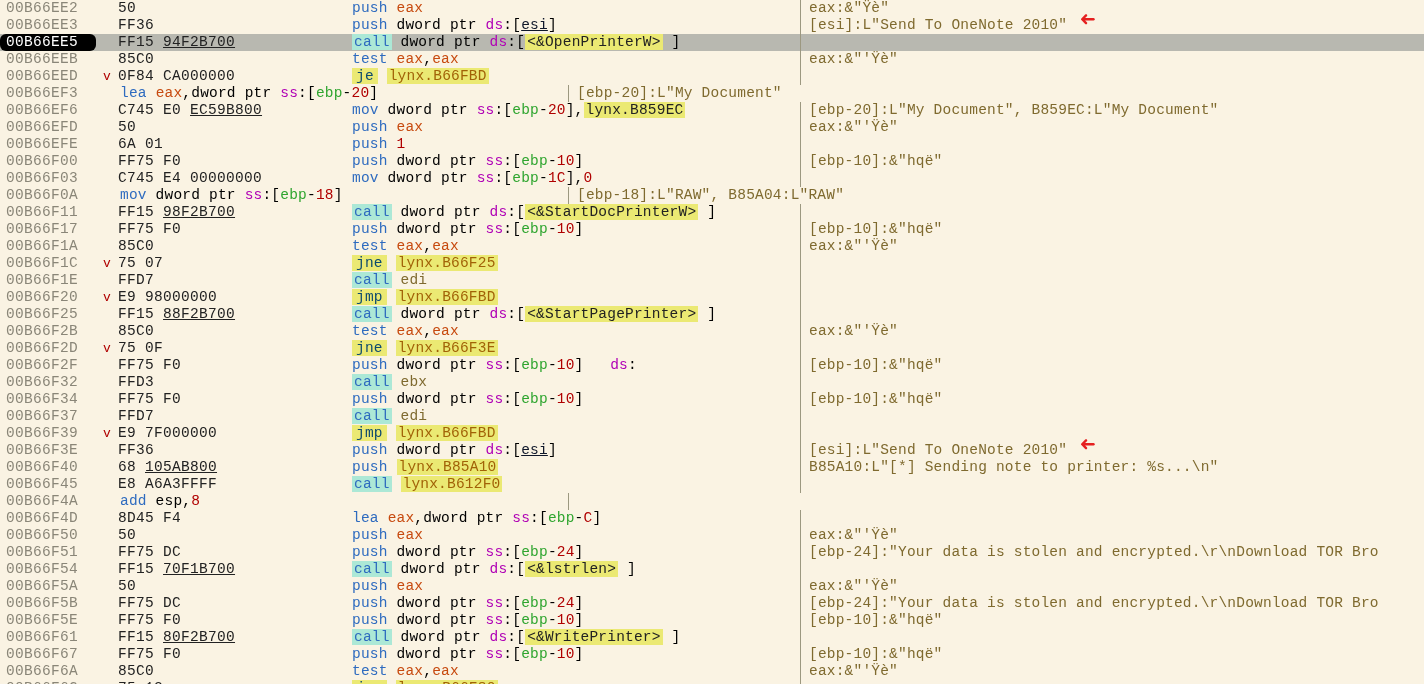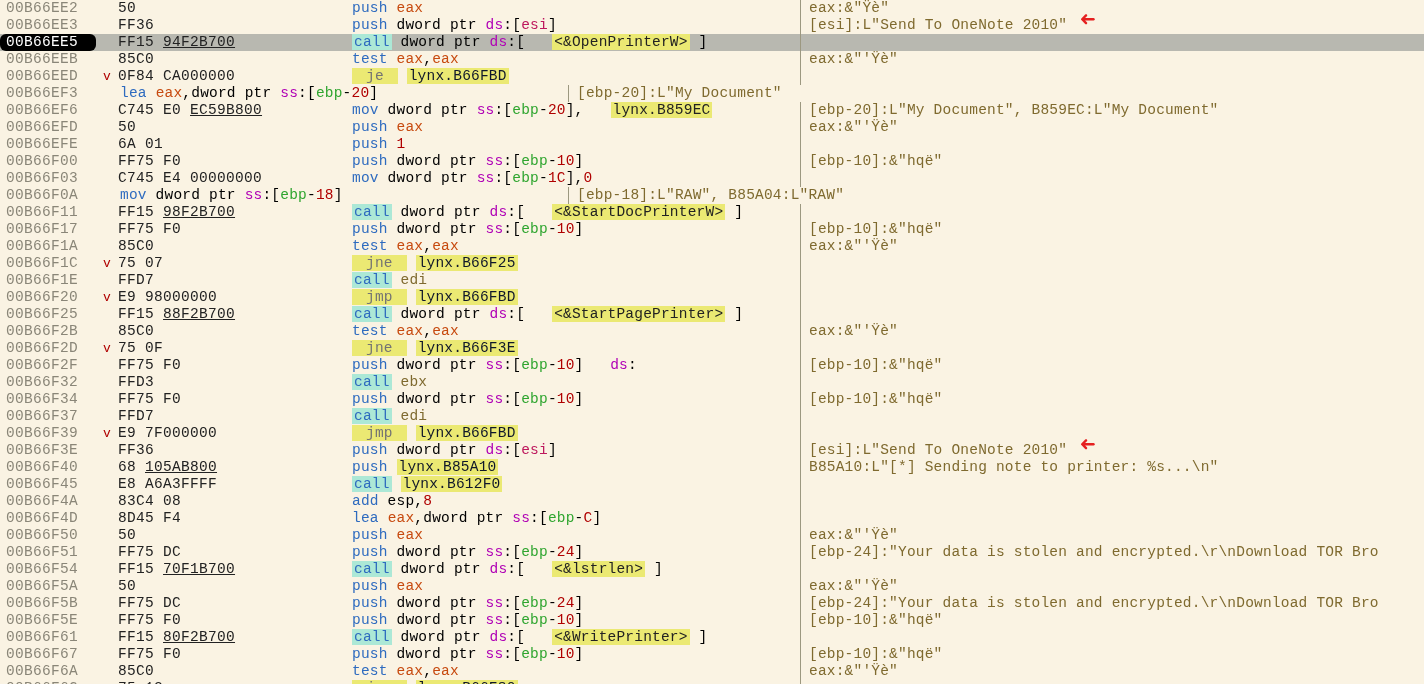--- a/index.html
+++ b/index.html
@@ -58,30 +58,30 @@
     letter-spacing: 0.2px;
   }
   .sep {
     width: 1px;
     flex: 0 0 1px;
     background: #9C9880;
     align-self: stretch;
   }
   
   .mnem { color: #2E6BBF; }
-  .jmp  { color: #737373; background: #EBE973; padding: 0 14px; }
+  .jmp  { color: #0c4a6e; background: #EBE973; padding: 0 4px; }
   .call { color: #2E6BBF; background: #ACE8D6; padding: 0 2px; }
   .reg  { color: #7F6A2F; }
   .eax  { color: #C74A0F; }
   .ptr  { color: #B000B5; } 
   .ebp  { color: #2FA52F; }
-  .esi  { color: #be185d; }
+  .esi  { color: #0f172a; text-decoration: underline; }
   .num  { color: #B00000; }
-  .func { background: #EBE973; color: #222; padding: 0 2px; margin-left: 27px; }
-  .tgt  { background: #EBE973; color: #0f172a; padding: 0 2px; }
+  .func { background: #EBE973; color: #222; padding: 0 2px; }
+  .tgt  { background: #EBE973; color: #a16207; padding: 0 2px; }
   .ds2  { color: #B000B5; }
   .redptr {
     position: absolute;
     color: #E52020;
     font-size: 26px;
     line-height: 17px;
     font-weight: bold;
     transform: scaleX(-1);
     display: inline-block;
   }
@@ -113,21 +113,21 @@
     <div class="row"><div class="addr">00B66F2B</div><div class="arrcol"></div><div class="bytes">85C0</div><div class="dis"><span class="mnem">test</span> <span class="eax">eax</span>,<span class="eax">eax</span></div><div class="sep"></div><div class="cmt">eax:&amp;"'Ÿè"</div></div>
     <div class="row"><div class="addr">00B66F2D</div><div class="arrcol">v</div><div class="bytes">75 0F</div><div class="dis"><span class="jmp">jne</span> <span class="tgt">lynx.B66F3E</span></div><div class="sep"></div><div class="cmt"></div></div>
     <div class="row"><div class="addr">00B66F2F</div><div class="arrcol"></div><div class="bytes">FF75 F0</div><div class="dis"><span class="mnem">push</span> dword ptr <span class="ptr">ss</span>:[<span class="ebp">ebp</span>-<span class="num">10</span>]   <span class="ds2">ds</span>:</div><div class="sep"></div><div class="cmt">[ebp-10]:&amp;"hqë"</div></div>
     <div class="row"><div class="addr">00B66F32</div><div class="arrcol"></div><div class="bytes">FFD3</div><div class="dis"><span class="call">call</span> <span class="reg">ebx</span></div><div class="sep"></div><div class="cmt"></div></div>
     <div class="row"><div class="addr">00B66F34</div><div class="arrcol"></div><div class="bytes">FF75 F0</div><div class="dis"><span class="mnem">push</span> dword ptr <span class="ptr">ss</span>:[<span class="ebp">ebp</span>-<span class="num">10</span>]</div><div class="sep"></div><div class="cmt">[ebp-10]:&amp;"hqë"</div></div>
     <div class="row"><div class="addr">00B66F37</div><div class="arrcol"></div><div class="bytes">FFD7</div><div class="dis"><span class="call">call</span> <span class="reg">edi</span></div><div class="sep"></div><div class="cmt"></div></div>
     <div class="row"><div class="addr">00B66F39</div><div class="arrcol">v</div><div class="bytes">E9 7F000000</div><div class="dis"><span class="jmp">jmp</span> <span class="tgt">lynx.B66FBD</span></div><div class="sep"></div><div class="cmt"></div></div>
     <div class="row"><div class="addr">00B66F3E</div><div class="arrcol"></div><div class="bytes">FF36</div><div class="dis"><span class="mnem">push</span> dword ptr <span class="ptr">ds</span>:[<span class="esi">esi</span>]</div><div class="sep"></div><div class="cmt">[esi]:L"Send To OneNote 2010"</div><span class="redptr" style="left: 1080px; top: -4px;"></span></div>
     <div class="row"><div class="addr">00B66F40</div><div class="arrcol"></div><div class="bytes">68 <span class="ul">105AB800</span></div><div class="dis"><span class="mnem">push</span> <span class="tgt">lynx.B85A10</span></div><div class="sep"></div><div class="cmt">B85A10:L"[*] Sending note to printer: %s...\n"</div></div>
     <div class="row"><div class="addr">00B66F45</div><div class="arrcol"></div><div class="bytes">E8 A6A3FFFF</div><div class="dis"><span class="call">call</span> <span class="tgt">lynx.B612F0</span></div><div class="sep"></div><div class="cmt"></div></div>
-    <div class="row"><div class="addr">00B66F4A</div><div class="arrcol"></div><div class="bytes">83C4 08</div><div class="dis"><span class="mnem">add</span> esp,<span class="num">8</span></div><div class="sep"></div><div class="cmt"></div></div>
+    <div class="row"><div class="addr">00B66F4A</div><div class="arrcol"></div><div class="dis"><span class="mnem">add</span> esp,<span class="num">8</span></div><div class="sep"></div><div class="cmt"></div></div>
     <div class="row"><div class="addr">00B66F4D</div><div class="arrcol"></div><div class="bytes">8D45 F4</div><div class="dis"><span class="mnem">lea</span> <span class="eax">eax</span>,dword ptr <span class="ptr">ss</span>:[<span class="ebp">ebp</span>-<span class="num">C</span>]</div><div class="sep"></div><div class="cmt"></div></div>
     <div class="row"><div class="addr">00B66F50</div><div class="arrcol"></div><div class="bytes">50</div><div class="dis"><span class="mnem">push</span> <span class="eax">eax</span></div><div class="sep"></div><div class="cmt">eax:&amp;"'Ÿè"</div></div>
     <div class="row"><div class="addr">00B66F51</div><div class="arrcol"></div><div class="bytes">FF75 DC</div><div class="dis"><span class="mnem">push</span> dword ptr <span class="ptr">ss</span>:[<span class="ebp">ebp</span>-<span class="num">24</span>]</div><div class="sep"></div><div class="cmt">[ebp-24]:"Your data is stolen and encrypted.\r\nDownload TOR Bro</div></div>
     <div class="row"><div class="addr">00B66F54</div><div class="arrcol"></div><div class="bytes">FF15 <span class="ul">70F1B700</span></div><div class="dis"><span class="call">call</span> dword ptr <span class="ptr">ds</span>:[<span class="func">&lt;&amp;lstrlen&gt;</span> ]</div><div class="sep"></div><div class="cmt"></div></div>
     <div class="row"><div class="addr">00B66F5A</div><div class="arrcol"></div><div class="bytes">50</div><div class="dis"><span class="mnem">push</span> <span class="eax">eax</span></div><div class="sep"></div><div class="cmt">eax:&amp;"'Ÿè"</div></div>
     <div class="row"><div class="addr">00B66F5B</div><div class="arrcol"></div><div class="bytes">FF75 DC</div><div class="dis"><span class="mnem">push</span> dword ptr <span class="ptr">ss</span>:[<span class="ebp">ebp</span>-<span class="num">24</span>]</div><div class="sep"></div><div class="cmt">[ebp-24]:"Your data is stolen and encrypted.\r\nDownload TOR Bro</div></div>
     <div class="row"><div class="addr">00B66F5E</div><div class="arrcol"></div><div class="bytes">FF75 F0</div><div class="dis"><span class="mnem">push</span> dword ptr <span class="ptr">ss</span>:[<span class="ebp">ebp</span>-<span class="num">10</span>]</div><div class="sep"></div><div class="cmt">[ebp-10]:&amp;"hqë"</div></div>
     <div class="row"><div class="addr">00B66F61</div><div class="arrcol"></div><div class="bytes">FF15 <span class="ul">80F2B700</span></div><div class="dis"><span class="call">call</span> dword ptr <span class="ptr">ds</span>:[<span class="func">&lt;&amp;WritePrinter&gt;</span> ]</div><div class="sep"></div><div class="cmt"></div></div>
     <div class="row"><div class="addr">00B66F67</div><div class="arrcol"></div><div class="bytes">FF75 F0</div><div class="dis"><span class="mnem">push</span> dword ptr <span class="ptr">ss</span>:[<span class="ebp">ebp</span>-<span class="num">10</span>]</div><div class="sep"></div><div class="cmt">[ebp-10]:&amp;"hqë"</div></div>
     <div class="row"><div class="addr">00B66F6A</div><div class="arrcol"></div><div class="bytes">85C0</div><div class="dis"><span class="mnem">test</span> <span class="eax">eax</span>,<span class="eax">eax</span></div><div class="sep"></div><div class="cmt">eax:&amp;"'Ÿè"</div></div>

